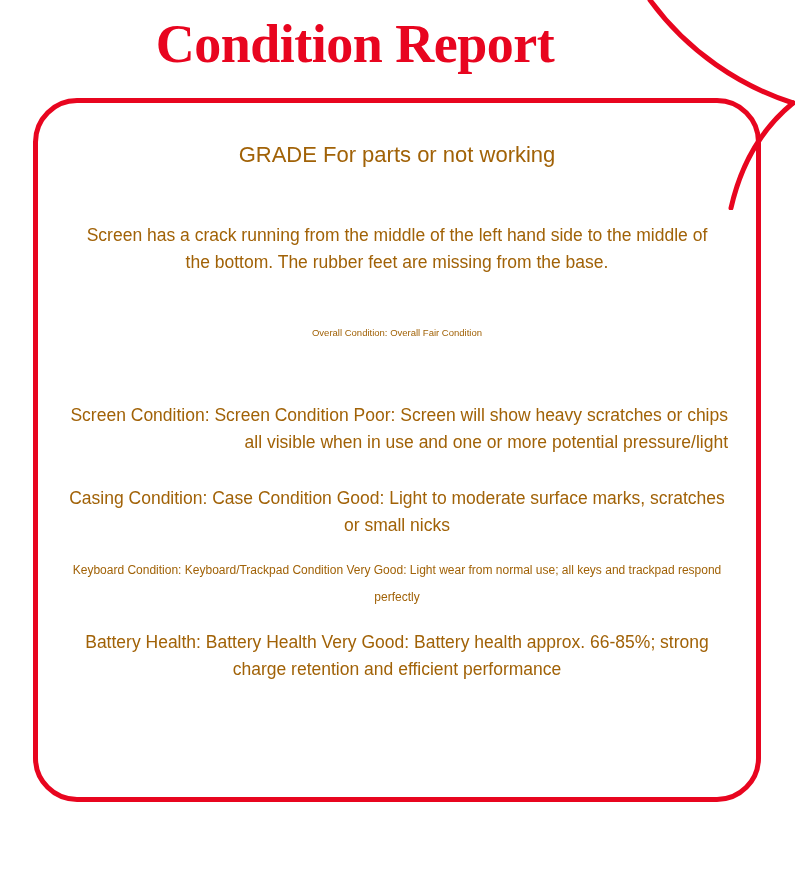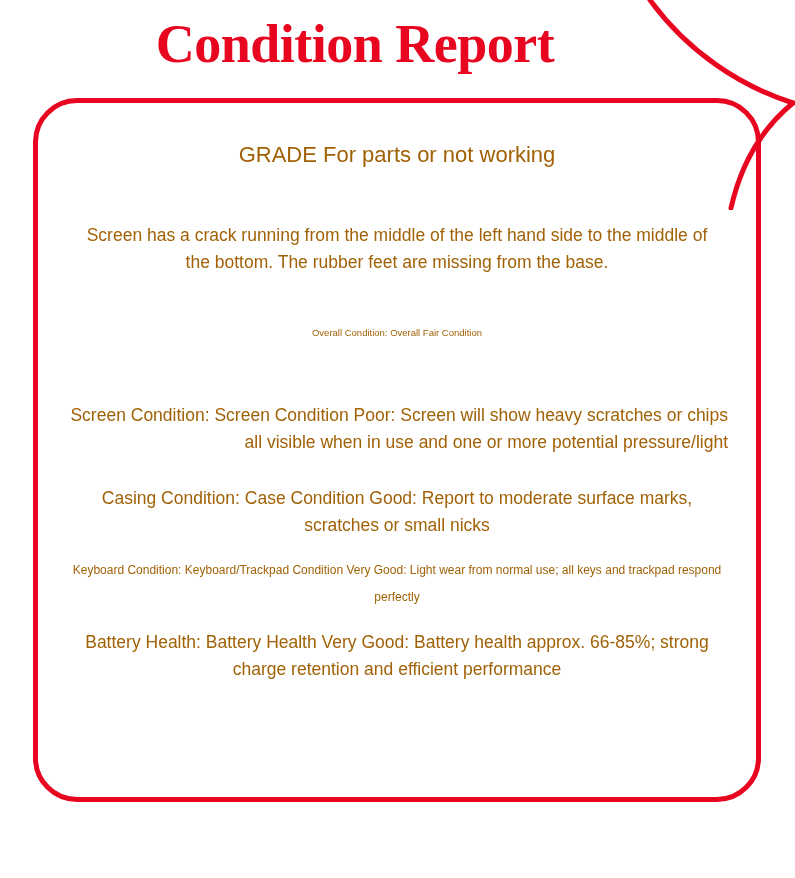--- a/index.html
+++ b/index.html
@@ -160,20 +160,20 @@
   <div id="content">
 
     <div id="grade-line" class="line">GRADE For parts or not working</div>
 
     <div id="damage-desc" class="line">Screen has a crack running from the middle of the left hand side to the middle of the bottom. The rubber feet are missing from the base.</div>
 
     <div id="overall-condition" class="line">Overall Condition: Overall Fair Condition</div>
 
     <div id="screen-condition" class="line">Screen Condition: Screen Condition Poor: Screen will show heavy scratches or chips all visible when in use and one or more potential pressure/light</div>
 
-    <div id="casing-condition" class="line">Casing Condition: Case Condition Good: Report to moderate surface marks, scratches or small nicks</div>
+    <div id="casing-condition" class="line">Casing Condition: Case Condition Good: Light to moderate surface marks, scratches or small nicks</div>
 
     <div id="keyboard-condition" class="line">Keyboard Condition: Keyboard/Trackpad Condition Very Good: Light wear from normal use; all keys and trackpad respond perfectly</div>
 
     <div id="battery-health" class="line">Battery Health: Battery Health Very Good: Battery health approx. 66-85%; strong charge retention and efficient performance</div>
 
   </div>
 </div>
 
 </body></html>

